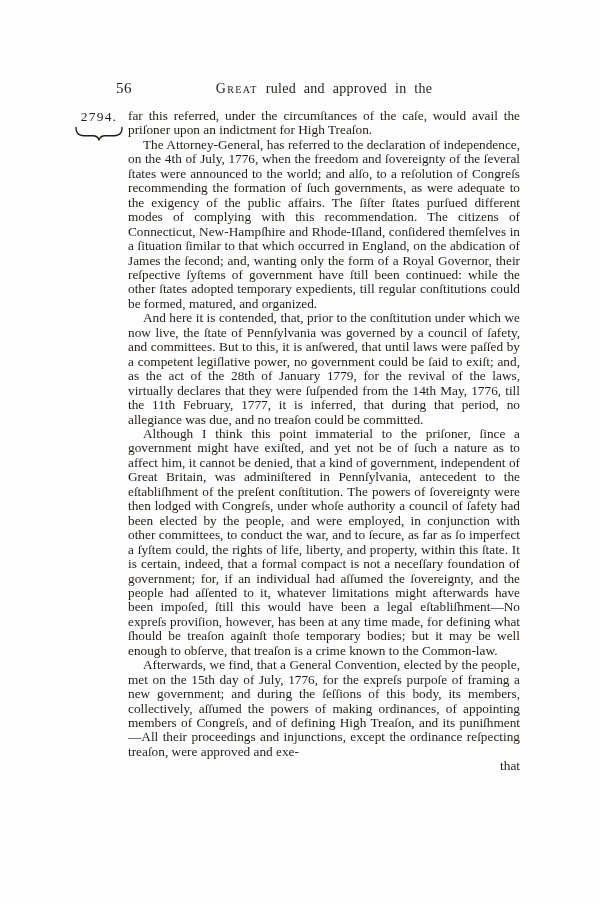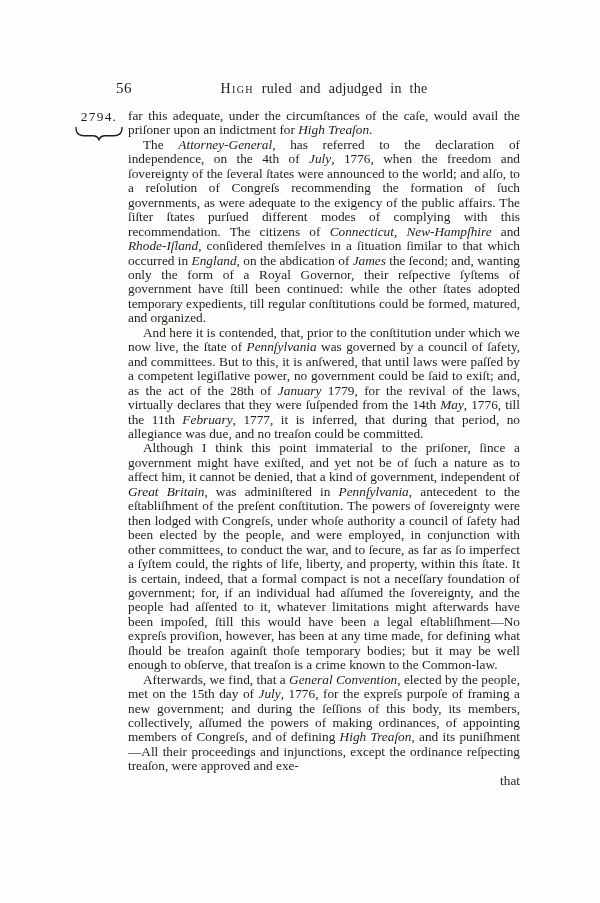--- a/index.html
+++ b/index.html
@@ -30,42 +30,42 @@
   }
   .brace { display: block; margin: 0 auto; }
 
   .text-block {
     position: absolute; top: 109px; left: 128px; width: 392px;
     font-size: 13.3px; line-height: 14.45px;
     text-align: justify; text-justify: inter-word;
   }
   .para { margin: 0; }
   .para.indent { text-indent: 15px; }
-  .it { font-style: italic; }
+  .it { }
   .catchword { text-align: right; }
 </style>
 </head>
 <body>
 
 <div class="page">
 
   <div class="header-pagenum">56</div>
 
-  <div class="header-title"><span class="sc">High</span><span> ruled and adjudged in the</span></div>
+  <div class="header-title"><span class="sc">Great</span><span> ruled and approved in the</span></div>
 
   <div class="margin-note">
     <div>2794.</div>
     <svg class="brace" width="50" height="16" viewBox="0 0 50 16">
       <path d="M2,2.5 C2,9 5,10.8 13,10.8 L19,10.8 C22.5,10.8 23.8,11.6 25,14.8 C26.2,11.6 27.5,10.8 31,10.8 L37,10.8 C45,10.8 48,9 48,2.5" fill="none" stroke="#211c16" stroke-width="1.4" stroke-linecap="round"></path>
     </svg>
   </div>
 
   <div class="text-block">
     <div id="paras">
-        <p class="para"><span>far this adequate, under the circumſtances of the caſe, would avail the priſoner upon an indictment for </span><span class="it">High Treaſon</span><span>.</span></p>
+        <p class="para"><span>far this referred, under the circumſtances of the caſe, would avail the priſoner upon an indictment for </span><span class="it">High Treaſon</span><span>.</span></p>
         <p class="para indent"><span>The </span><span class="it">Attorney-General</span><span>, has referred to the declaration of independence, on the 4th of </span><span class="it">July</span><span>, 1776, when the freedom and ſovereignty of the ſeveral ſtates were announced to the world; and alſo, to a reſolution of Congreſs recommending the formation of ſuch governments, as were adequate to the exigency of the public affairs. The ſiſter ſtates purſued different modes of complying with this recommendation. The citizens of </span><span class="it">Connecticut, New-Hampſhire</span><span> and </span><span class="it">Rhode-Iſland</span><span>, conſidered themſelves in a ſituation ſimilar to that which occurred in </span><span class="it">England</span><span>, on the abdication of </span><span class="it">James</span><span> the ſecond; and, wanting only the form of a Royal Governor, their reſpective ſyſtems of government have ſtill been continued: while the other ſtates adopted temporary expedients, till regular conſtitutions could be formed, matured, and organized.</span></p>
         <p class="para indent"><span>And here it is contended, that, prior to the conſtitution under which we now live, the ſtate of </span><span class="it">Pennſylvania</span><span> was governed by a council of ſafety, and committees. But to this, it is anſwered, that until laws were paſſed by a competent legiſlative power, no government could be ſaid to exiſt; and, as the act of the 28th of </span><span class="it">January</span><span> 1779, for the revival of the laws, virtually declares that they were ſuſpended from the 14th </span><span class="it">May</span><span>, 1776, till the 11th </span><span class="it">February</span><span>, 1777, it is inferred, that during that period, no allegiance was due, and no treaſon could be committed.</span></p>
         <p class="para indent"><span>Although I think this point immaterial to the priſoner, ſince a government might have exiſted, and yet not be of ſuch a nature as to affect him, it cannot be denied, that a kind of government, independent of </span><span class="it">Great Britain</span><span>, was adminiſtered in </span><span class="it">Pennſylvania</span><span>, antecedent to the eſtabliſhment of the preſent conſtitution. The powers of ſovereignty were then lodged with Congreſs, under whoſe authority a council of ſafety had been elected by the people, and were employed, in conjunction with other committees, to conduct the war, and to ſecure, as far as ſo imperfect a ſyſtem could, the rights of life, liberty, and property, within this ſtate. It is certain, indeed, that a formal compact is not a neceſſary foundation of government; for, if an individual had aſſumed the ſovereignty, and the people had aſſented to it, whatever limitations might afterwards have been impoſed, ſtill this would have been a legal eſtabliſhment—No expreſs proviſion, however, has been at any time made, for defining what ſhould be treaſon againſt thoſe temporary bodies; but it may be well enough to obſerve, that treaſon is a crime known to the Common-law.</span></p>
         <p class="para indent"><span>Afterwards, we find, that a </span><span class="it">General Convention</span><span>, elected by the people, met on the 15th day of </span><span class="it">July</span><span>, 1776, for the expreſs purpoſe of framing a new government; and during the ſeſſions of this body, its members, collectively, aſſumed the powers of making ordinances, of appointing members of Congreſs, and of defining </span><span class="it">High Treaſon</span><span>, and its puniſhment—All their proceedings and injunctions, except the ordinance reſpecting treaſon, were approved and exe-</span></p>
       </div>
     <div class="catchword">that</div>
   </div>
 
 </div>
 

